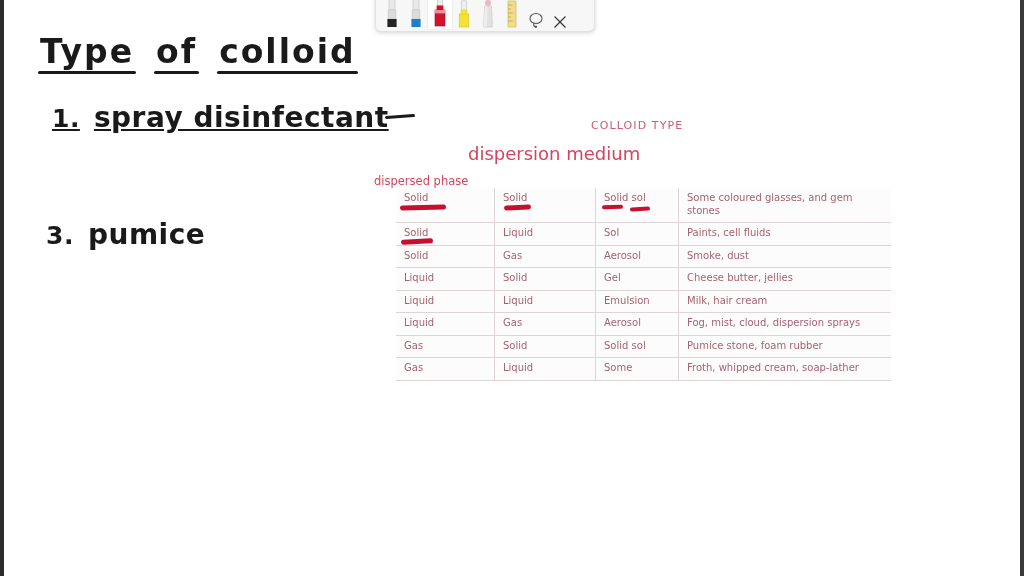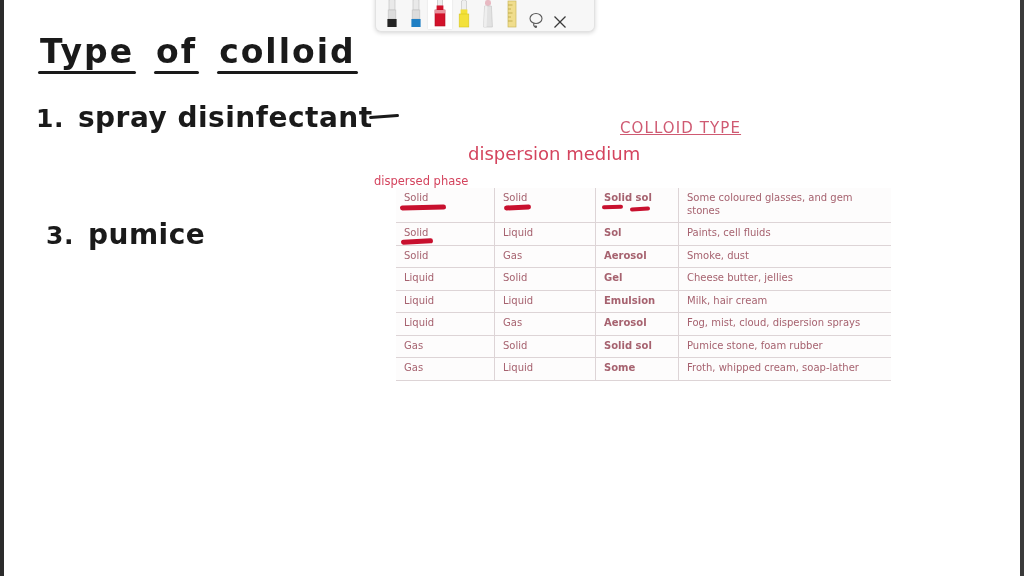--- a/index.html
+++ b/index.html
@@ -88,21 +88,21 @@
   #note-title .w::after {
     content: "";
     position: absolute;
     left: -2px; right: -2px;
     bottom: -3px;
     height: 3px;
     background: #1a1a1a;
     border-radius: 2px;
   }
   .note-item { font-size: 28px; }
-  #note-1 { left: 36px; top: 101px; }
+  #note-1 { left: 52px; top: 101px; text-decoration: underline; }
   #note-2 { left: 52px; top: 160px; }
   #note-3 { left: 46px; top: 218px; }
   .note-num { margin-right: 14px; font-size: 25px; }
   .strike-tail {
     position: absolute;
     width: 30px; height: 3px;
     background: #1a1a1a;
     border-radius: 2px;
     right: -26px;
     top: 14px;
@@ -110,25 +110,24 @@
   }
 
   
   .annot {
     position: absolute;
     color: #d4445e;
     font-family: "DejaVu Sans", sans-serif;
     white-space: nowrap;
   }
   #annot-colloid-type {
-    left: 620px; top: 119px;
-    font-size: 15px;
+    left: 591px; top: 119px;
+    font-size: 11px;
     letter-spacing: 1.1px;
     color: #cf5a72;
-    text-decoration: underline;
   }
   #annot-dispersion-medium {
     left: 468px; top: 143px;
     font-size: 18px;
     color: #d4445e;
   }
   #annot-dispersed-phase {
     left: 374px; top: 174px;
     font-size: 11.5px;
     color: #d4445e;
@@ -152,21 +151,21 @@
     font-size: 10px;
     padding: 4px 6px 5px 8px;
     vertical-align: top;
     line-height: 1.25;
     background: #fdfcfc;
   }
   #colloid-table tr td:last-child { border-right: none; }
   #colloid-table tr:last-child td { border-bottom: 1px solid #ddd4d6; }
   #colloid-table td.c-phase  { width: 84px; }
   #colloid-table td.c-medium { width: 86px; }
-  #colloid-table td.c-type   { width: 68px; font-weight: bold; }
+  #colloid-table td.c-type   { width: 68px; }
   #colloid-table td.c-desc   { width: 198px; }
 
   .cell-wrap { position: relative; display: inline-block; }
   
   .mark {
     position: absolute;
     background: #c8102e;
     border-radius: 3px;
     pointer-events: none;
   }

